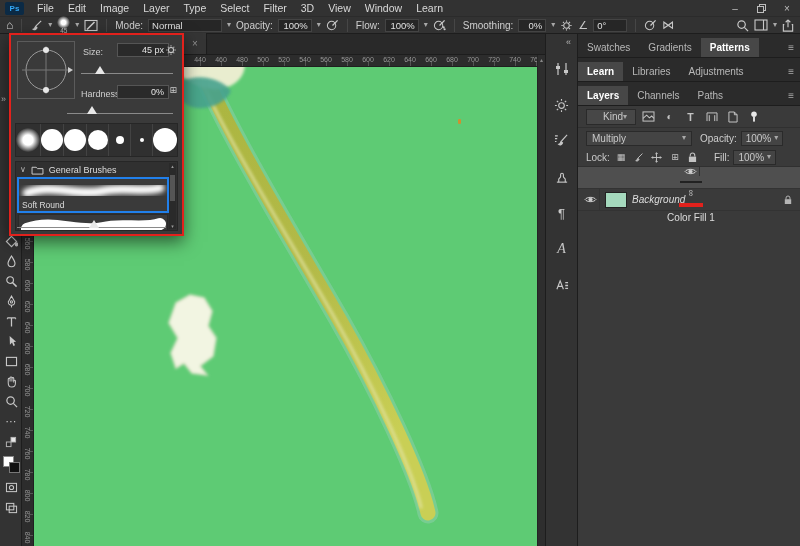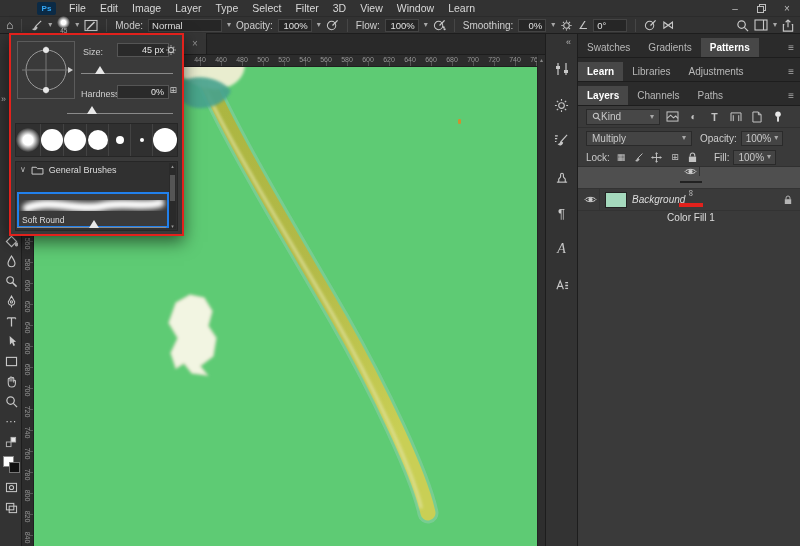--- a/index.html
+++ b/index.html
@@ -9,21 +9,21 @@
     --accent:#2180eb; --hl-red:#e2211c; --canvas-green:#5ecb74;
   }
   *{margin:0;padding:0;box-sizing:border-box;}
   html,body{width:800px;height:546px;overflow:hidden;background:#222;}
   body{font-family:"Liberation Sans","DejaVu Sans",sans-serif;font-size:11px;color:var(--ui-text);-webkit-font-smoothing:antialiased;}
   #app{position:relative;width:800px;height:546px;background:var(--ui-bg);}
   .flex{display:flex;align-items:center;}
   svg{display:block;}
 
   
-  #menubar{position:absolute;left:0;top:0;width:800px;height:17px;background:var(--ui-bg);display:flex;align-items:center;border-bottom:1px solid #2b2b2b;padding-left:32px;}
+  #menubar{position:absolute;left:0;top:0;width:800px;height:17px;background:var(--ui-bg);display:flex;align-items:center;border-bottom:1px solid #2b2b2b;}
   #ps-logo{width:19px;height:13px;margin:0 6px 0 5px;background:#0b2a45;color:#34a7f5;font-size:8px;font-weight:bold;display:flex;align-items:center;justify-content:center;border-radius:2px;}
   .menu-item{padding:0 7px;font-size:10.5px;color:#d9d9d9;cursor:default;}
   #win-controls{margin-left:auto;display:flex;align-items:center;height:17px;}
   .winbtn{width:26px;height:17px;display:flex;align-items:center;justify-content:center;color:#bdbdbd;font-size:10px;}
   .winbtn svg{stroke:#bdbdbd;}
 
   
   #optionsbar{position:absolute;left:0;top:17px;width:800px;height:17px;background:var(--ui-bg);display:flex;align-items:center;gap:5px;padding:0 6px;border-bottom:1px solid var(--ui-border);font-size:10px;}
   .opt-label{color:#cfcfcf;}
   .opt-field{background:var(--ui-field);border:1px solid #444;height:13px;display:flex;align-items:center;justify-content:flex-end;padding:0 3px;color:#e0e0e0;font-size:9.5px;}
@@ -66,21 +66,21 @@
   #dockstrip{position:absolute;left:545px;top:34px;width:33px;height:512px;background:#333333;border-left:1px solid var(--ui-border);border-right:1px solid var(--ui-border);display:flex;flex-direction:column;align-items:center;}
   .dock-collapse{align-self:flex-end;margin:3px 6px 4px 0;color:#b5b5b5;font-size:9px;}
   .dicon{width:24px;height:22px;margin:7px 0;display:flex;align-items:center;justify-content:center;color:#c8c8c8;}
   #panels{position:absolute;left:578px;top:34px;width:222px;height:512px;background:var(--ui-panel);}
   .pgroup{height:24px;background:#2b2b2b;border-bottom:1px solid var(--ui-border);display:flex;align-items:flex-end;}
   .ptab{height:19px;display:flex;align-items:center;padding:0 9px;font-size:10px;color:#b8b8b8;}
   .ptab.active{background:var(--ui-active);color:#fff;font-weight:bold;}
   .pmenu{margin-left:auto;margin-right:6px;margin-bottom:4px;color:#aaa;font-size:10px;}
   .prow{display:flex;align-items:center;padding:0 8px;gap:4px;font-size:10px;color:#c9c9c9;}
   #filter-row{height:22px;border-bottom:1px solid #303030;}
-  .kind-field{background:var(--ui-field2);height:16px;display:flex;align-items:center;padding:0 5px;width:74px;border:1px solid #2a2a2a;}
+  .kind-field{background:var(--ui-field2);height:16px;display:flex;align-items:center;padding:0 16px;width:50px;border:1px solid #2a2a2a;}
   .li-icon{width:17px;display:flex;justify-content:center;color:#c3c3c3;font-size:10px;}
   #blend-row{height:20px;}
   .blend-field{background:#444;border:1px solid #2a2a2a;height:15px;width:106px;display:flex;align-items:center;padding:0 5px;justify-content:space-between;font-size:10px;}
   .mini-field{background:#444;border:1px solid #2a2a2a;height:15px;display:flex;align-items:center;padding:0 4px;gap:3px;font-size:10px;}
   #lock-row{height:19px;border-bottom:1px solid #303030;}
   .lock-icon{width:14px;display:flex;justify-content:center;color:#c3c3c3;font-size:9px;}
   .layer-row{height:22px;display:flex;align-items:center;gap:5px;padding:0 0 0 4px;border-bottom:1px solid #333;}
   .layer-row.selected{background:var(--ui-sel);flex-direction:column;}
   .eye{width:18px;display:flex;justify-content:center;border-right:1px solid #333;height:22px;align-items:center;}
   .thumb{width:22px;height:16px;border:1px solid #222;}
@@ -98,21 +98,21 @@
   .slider{position:absolute;height:1px;background:#8a8a8a;}
   .sthumb{position:absolute;top:-7px;width:0;height:0;border-left:5px solid transparent;border-right:5px solid transparent;border-bottom:8px solid #e8e8e8;}
   .sthumb:after{content:"";position:absolute;left:-3px;top:3px;width:6px;height:5px;}
   #presets{position:absolute;left:4px;top:88px;right:4px;height:34px;background:#303030;border:1px solid #262626;display:flex;}
   .pcell{flex:1;border-right:1px solid #434343;display:flex;align-items:center;justify-content:center;}
   .pcell:last-child{border-right:none;}
   .dot-soft{border-radius:50%;background:radial-gradient(circle,#fff 30%,rgba(255,255,255,0) 72%);}
   .dot-hard{border-radius:50%;background:#fff;}
   #brushlist{position:absolute;left:4px;top:126px;right:4px;height:70px;background:#303030;border:1px solid #262626;overflow:hidden;}
   #bl-header{display:flex;align-items:center;gap:5px;height:15px;padding:0 4px;color:#ddd;}
-  .bl-item{position:relative;margin:16px 9px 2px 2px;height:34px;background:#3a3a3a;border:1px solid #2a2a2a;}
+  .bl-item{position:relative;margin:1px 9px 2px 2px;height:34px;background:#3a3a3a;border:1px solid #2a2a2a;}
   .bl-item.selected{border:1px solid var(--accent);box-shadow:0 0 0 1px var(--accent);}
   .bl-name{position:absolute;left:3px;bottom:1px;font-size:8.5px;color:#ddd;}
   #bl-scroll{position:absolute;right:1px;top:1px;width:7px;bottom:1px;background:#2a2a2a;}
   #bl-scroll .sb-thumb{position:absolute;left:1px;top:12px;width:5px;height:26px;background:#555;}
   #bl-scroll .sb-a{position:absolute;left:0;width:7px;text-align:center;font-size:5px;color:#999;}
   #popup-bottom-slider{position:absolute;left:6px;right:16px;bottom:6px;height:1px;background:#8a8a8a;}
   .gearwrap{position:absolute;display:flex;align-items:center;color:#c9c9c9;}
 </style>
 </head>
 <body>

